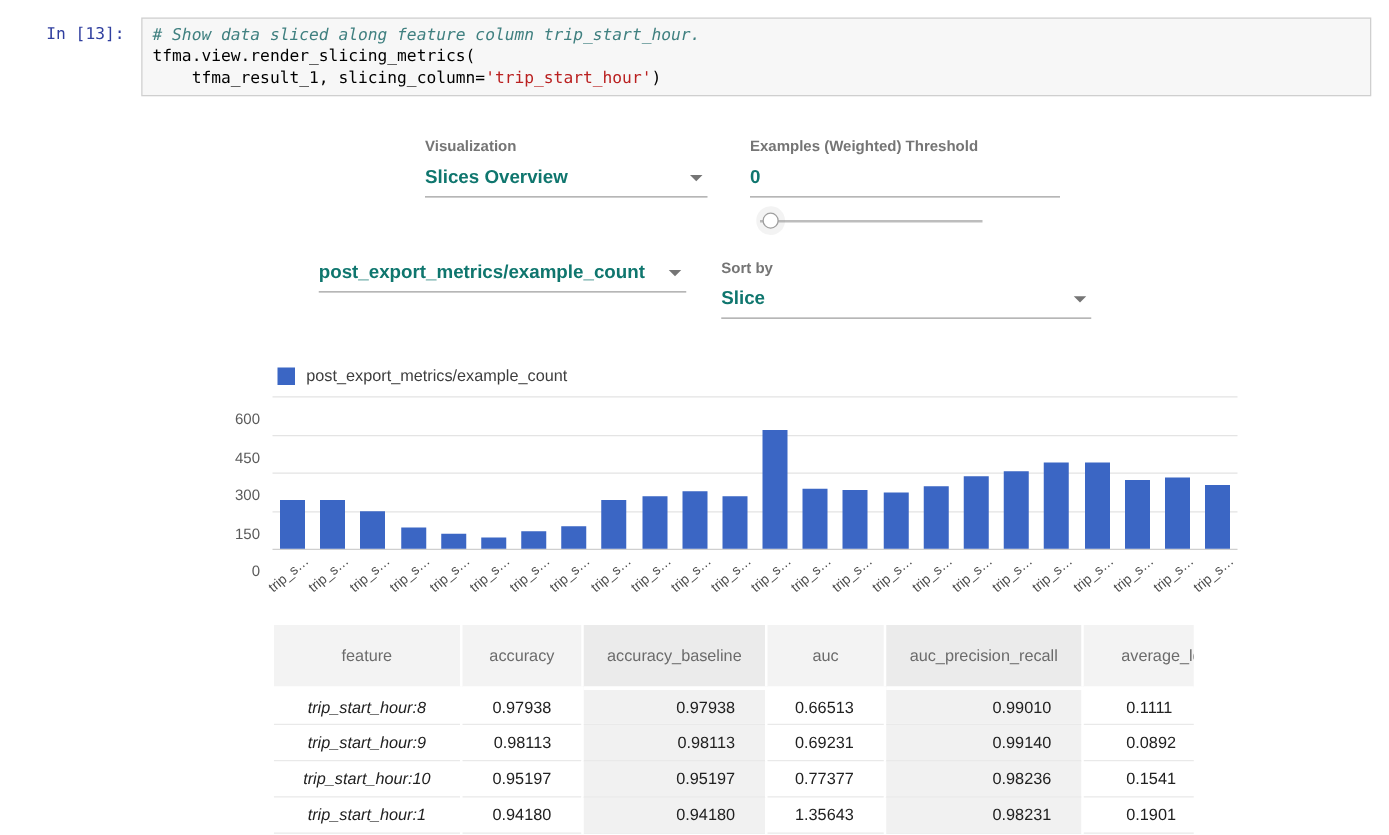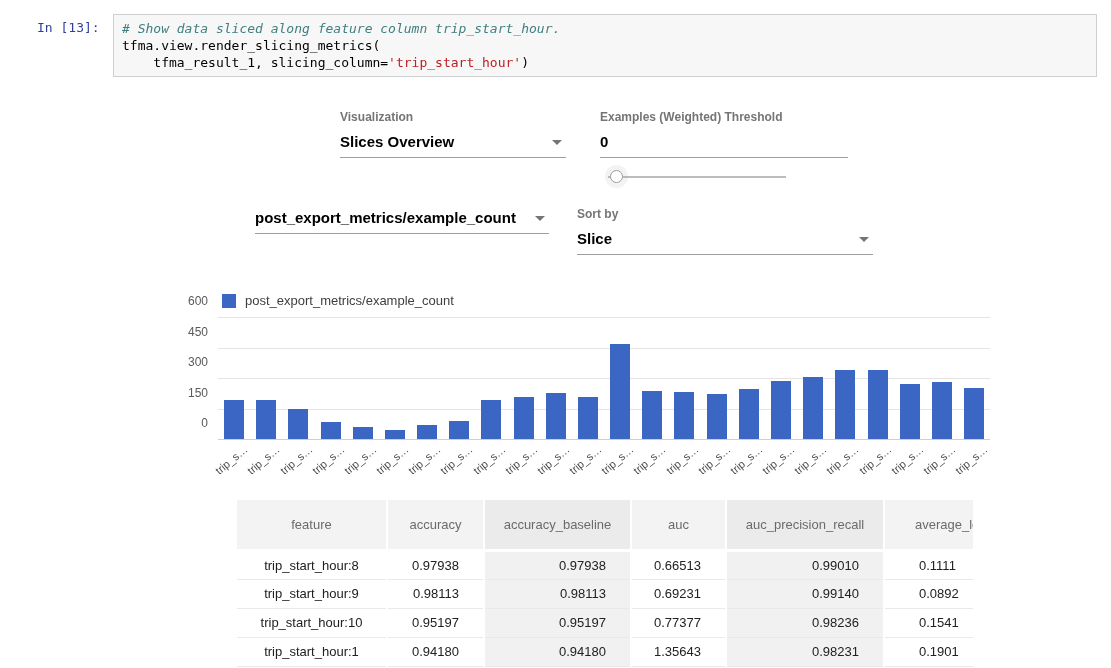--- a/index.html
+++ b/index.html
@@ -10,49 +10,49 @@
   
   .prompt { position:absolute; left:37px; top:20px; font-family:"DejaVu Sans Mono",monospace; font-size:13px; color:#303f9f; }
   .codecell { position:absolute; left:113px; top:14px; width:984px; height:63px; background:#f7f7f7; border:1px solid #cfcfcf; padding:5px 8px; font-family:"DejaVu Sans Mono",monospace; font-size:13px; line-height:17px; color:#000; }
   .codeline { white-space:pre; }
   .tok-comment { color:#408080; font-style:italic; }
   .tok-str { color:#ba2121; }
 
   
   .ctrl { position:absolute;font-weight:bold; }
   .ctrl .lbl { font-size:12px; color:#757575; margin-bottom:7px; }
-  .ctrl .val { position:relative; font-size:15px; color:#000000; padding:2px 20px 7px 0; border-bottom:1px solid #9e9e9e; min-height:26px; cursor:pointer; }
+  .ctrl .val { position:relative; font-size:15px; color:#0f766e; padding:2px 20px 7px 0; border-bottom:1px solid #9e9e9e; min-height:26px; cursor:pointer; }
   .ctrl .arrow { position:absolute; right:4px; top:9px; width:0; height:0; border-left:5px solid transparent; border-right:5px solid transparent; border-top:5px solid #757575; }
 
   .slider { position:absolute; height:14px; }
   .slider-track { position:absolute; left:0; right:0; top:6px; height:2px; background:#bdbdbd; }
   .slider-handle { position:absolute; left:2px; top:0; width:13px; height:13px; border-radius:50%; background:#fff; border:1px solid #9e9e9e; box-shadow:0 0 0 5px rgba(158,158,158,0.12); cursor:pointer; }
 
   
   .legend { position:absolute; left:222px; top:293px; display:flex; align-items:center; gap:9px; font-size:13px; color:#3e3e3e; }
   .legend .sw { width:14px; height:14px; display:inline-block; }
-  .y-axis { position:absolute; left:168px; top:301px; width:40px; height:122px; }
+  .y-axis { position:absolute; left:168px; top:335px; width:40px; height:122px; }
   .ytick { position:absolute; right:0; font-size:12px; color:#5a5a5a; }
   .plot { position:absolute; left:218px; top:317px; width:772px; height:122px; }
   .gridline { position:absolute; left:0; right:0; height:1px; background:#e4e4e4; }
   .gridline.base { background:#cfcfcf; }
   .bars { position:absolute; left:0; top:0; width:100%; height:100%; display:flex; }
   .bar-slot { position:relative; flex:1; height:100%; }
   .bar { position:absolute; bottom:0; left:50%; transform:translateX(-50%); width:20px; }
   .xlabel { position:absolute; top:calc(100% + 4px); right:calc(50% - 8px); transform:rotate(-40deg); transform-origin:100% 0; font-size:11px; color:#4a4a4a; white-space:nowrap; }
 
   
-  .tablewrap { position:absolute; left:237px; top:500px; width:736px; height:168px; overflow:hidden; }
+  .tablewrap { position:absolute; left:219px; top:500px; width:736px; height:168px; overflow:hidden; }
   table { border-collapse:collapse; table-layout:fixed; width:847px; font-size:13px; color:#212121; }
   th { height:50px; background:#f3f3f3; color:#6b6b6b; font-weight:400; font-size:13px; text-align:center; border-left:2px solid #fff; border-bottom:3px solid #fff; }
   th:first-child { border-left:none; }
   th:nth-child(3), th:nth-child(5) { background:#ebebeb; }
   th:last-child { text-align:left; padding-left:30px; }
   td { height:29px; background:#fff; border-bottom:1px solid #e9e9e9; border-left:2px solid #fff; }
-  td:first-child { text-align:center; border-left:none; }
+  td:first-child { text-align:center; border-left:none;font-style:italic; }
   td:nth-child(3), td:nth-child(5) { background:#f1f1f1; }
   td:not(:first-child):not(:last-child) { text-align:right; padding-right:24px; }
   td:last-child { text-align:left; padding-left:34px; }
 </style>
 </head>
 <body>
 
 <div class="page">
 
   <div class="prompt">In [13]:</div>

